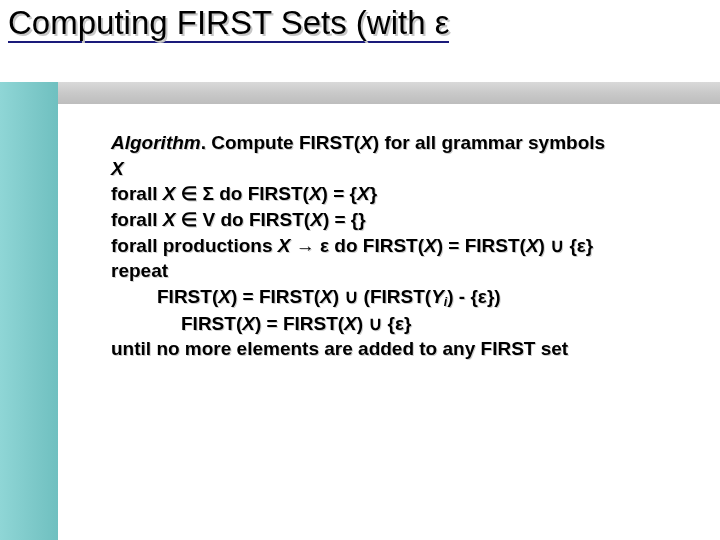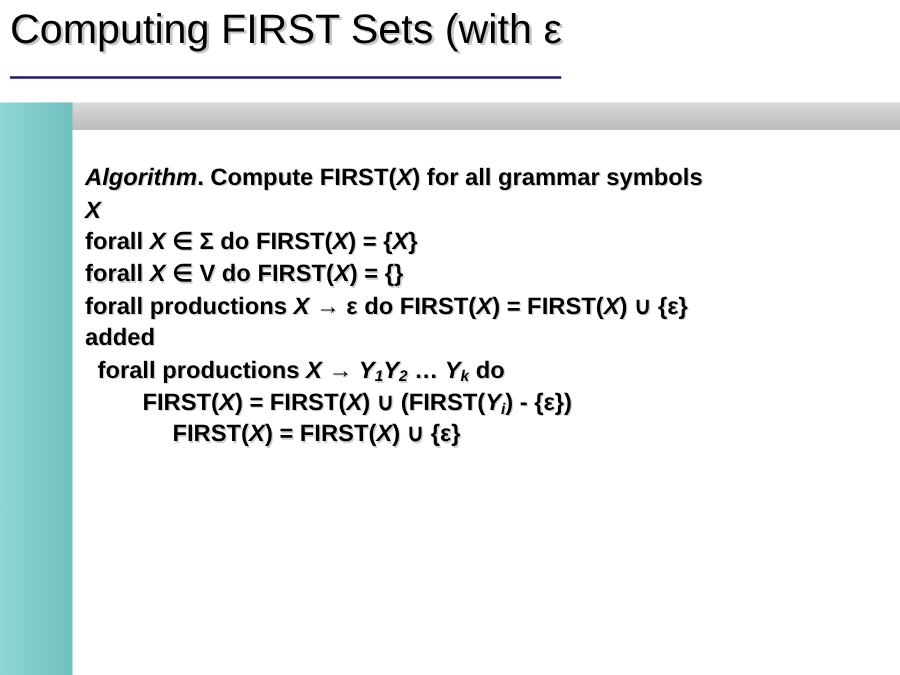--- a/index.html
+++ b/index.html
@@ -40,38 +40,39 @@
   right: 12px;
   font-size: 33px;
   line-height: 1.18;
   font-weight: 400;
   color: #000;
   text-shadow: 2px 2px 0 #c7c7c7;
 }
 .title u {
   text-decoration: none;
   border-bottom: 2px solid #1a1a7a;
-  padding-bottom: 20px;
+  padding-bottom: 0;
 }
 .title .row {
   display: block;
 }
 .body {
   position: absolute;
   left: 68px;
   right: 14px;
   top: 130px;
   font-size: 19px;
   font-weight: 700;
   line-height: 1.35;
   color: #000;
 }
 .body .ln {
   white-space: nowrap;
   text-shadow: 1px 1px 0 #d0d0d0;
+  margin-left: 43px;
 }
 .i { font-style: italic; }
 .sub { font-size: 0.65em; vertical-align: -0.25em; font-style: italic; }
 .ind1 { padding-left: 10px; }
 .ind2 { padding-left: 28px; }
 .ind3 { padding-left: 46px; }
 .ind4 { padding-left: 70px; }
 </style>
 </head>
 <body>
@@ -86,19 +87,19 @@
       <span>Computing FIRST Sets (with </span><span>ε</span>
     </u></span>
   </div>
 
   <div class="body">
     <div class="ln"><span class="i">Algorithm</span><span>. Compute FIRST(</span><span class="i">X</span><span>) for all grammar symbols</span></div>
     <div class="ln"><span class="i">X</span></div>
     <div class="ln"><span>forall </span><span class="i">X</span><span> ∈ Σ do FIRST(</span><span class="i">X</span><span>) = {</span><span class="i">X</span><span>}</span></div>
     <div class="ln"><span>forall </span><span class="i">X</span><span> ∈ V do FIRST(</span><span class="i">X</span><span>) = {}</span></div>
     <div class="ln"><span>forall productions </span><span class="i">X</span><span> → ε do  FIRST(</span><span class="i">X</span><span>) = FIRST(</span><span class="i">X</span><span>) ∪ {ε}</span></div>
-    <div class="ln"><span>added</span></div>
-    <div class="ln ind1"><span>forall productions </span><span class="i">X</span><span> → </span><span class="i">Y</span><span class="sub">1</span><span class="i">Y</span><span class="sub">2</span><span> … </span><span class="i">Y</span><span class="sub">k</span><span>  do</span></div>
+    <div class="ln"><span>repeat</span></div>
     <div class="ln ind3"><span>FIRST(</span><span class="i">X</span><span>) = FIRST(</span><span class="i">X</span><span>) ∪ (FIRST(</span><span class="i">Y</span><span class="sub">i</span><span>) - {ε})</span></div>
     <div class="ln ind4"><span>FIRST(</span><span class="i">X</span><span>) = FIRST(</span><span class="i">X</span><span>) ∪ {ε}</span></div>
+    <div class="ln"><span>until no more elements are added to any FIRST set</span></div>
   </div>
 
 </div>
 
 </body></html>

